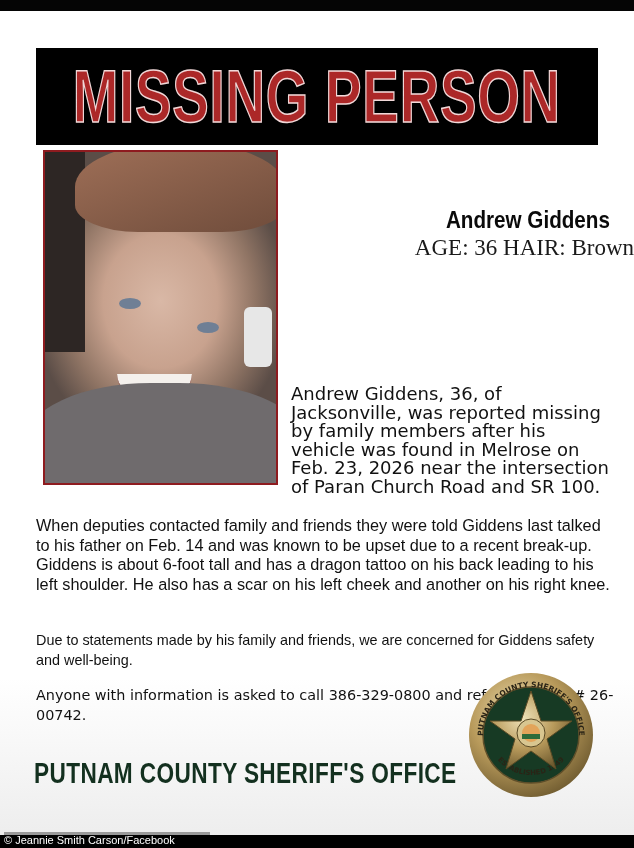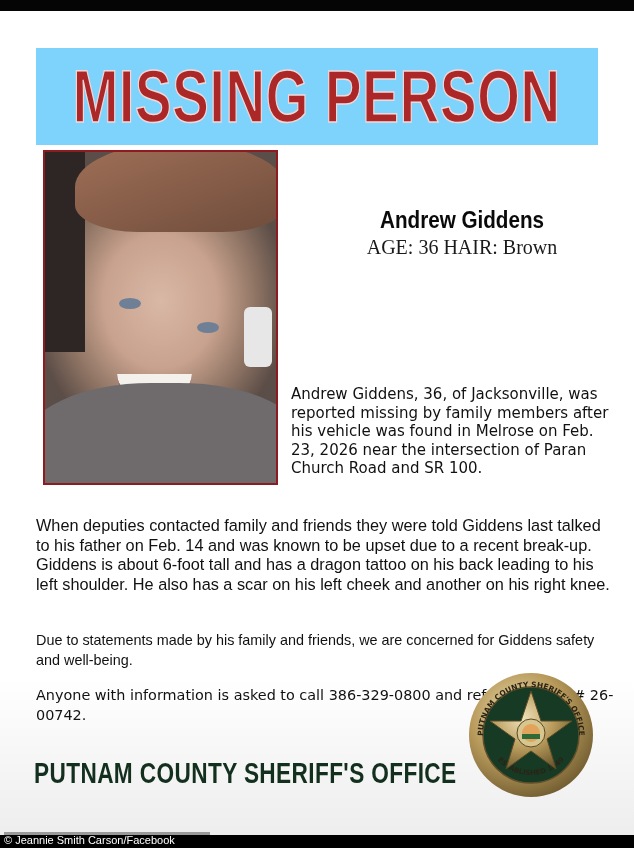--- a/index.html
+++ b/index.html
@@ -4,21 +4,21 @@
 <style>
   html, body { margin: 0; padding: 0; }
   body {
     width: 634px; height: 848px; position: relative; overflow: hidden;
     background: linear-gradient(#ffffff 0%, #ffffff 80%, #ececec 100%);
     font-family: "DejaVu Sans", sans-serif;
   }
   .top-bar { position: absolute; left: 0; top: 0; width: 634px; height: 11px; background: #050505; }
   .banner {
     position: absolute; left: 36px; top: 48px; width: 562px; height: 97px;
-    background: #7dd3fc; display: flex; align-items: center; justify-content: center;
+    background: #000000; display: flex; align-items: center; justify-content: center;
   }
   .banner-title {
     font-family: "Liberation Sans", sans-serif; font-weight: bold;
     font-size: 74px; color: #ac2828; letter-spacing: 1px;
     transform: scaleX(0.74); white-space: nowrap;
     -webkit-text-stroke: 1.5px #f1d8d8; line-height: 1;
   }
   .photo-frame {
     position: absolute; left: 43px; top: 150px; width: 231px; height: 331px;
     border: 2px solid #8e1b1f; overflow: hidden;
@@ -29,29 +29,29 @@
     background: linear-gradient(160deg, #a07058, #6f4c3b);
   }
   .photo-shirt {
     position: absolute; left: -20px; bottom: -30px; width: 280px; height: 130px; border-radius: 45% 45% 0 0;
     background: #6f6b6d;
   }
   .photo-bg-left { position: absolute; left: 0; top: 0; width: 40px; height: 200px; background: #2d2624; }
   .photo-headphone { position: absolute; right: 4px; top: 155px; width: 28px; height: 60px; background: #e7e7e7; border-radius: 6px; }
   .eye { position: absolute; width: 22px; height: 11px; border-radius: 50%; background: #6f7f95; }
   .smile { position: absolute; left: 72px; top: 222px; width: 75px; height: 22px; border-radius: 0 0 40px 40px; background: #f4f0ec; border-bottom: 3px solid #7a3a35; }
-  .person-block { position: absolute; left: 290px; top: 205px; width: 344px; text-align: center; }
+  .person-block { position: absolute; left: 290px; top: 205px; width: 344px; text-align: right; }
   .person-name {
     font-family: "Liberation Sans", sans-serif; font-weight: bold; font-size: 24px; color: #0a0a0a;
     transform: scaleX(0.86); line-height: 30px;
   }
-  .person-line { font-family: "Liberation Serif", serif; font-size: 20px; color: #1a1a1a; line-height: 25px; }
+  .person-line { font-family: "Liberation Serif", serif; font-size: 23px; color: #1a1a1a; line-height: 25px; }
   .intro {
     position: absolute; left: 291px; top: 385px; width: 320px;
-    font-size: 15px; line-height: 18.6px; color: #111;
+    font-size: 18px; line-height: 18.6px; color: #111;
   }
   .para {
     position: absolute; left: 36px; width: 580px;
     font-family: "Liberation Sans", sans-serif; font-size: 16.3px; line-height: 19.5px; color: #111;
   }
   .para.p1 { top: 516px; }
   .para.p2 { top: 631px; font-family: Liberation Sans, sans-serif; font-size: 14.4px; }
   .para.p3 { top: 686px; font-family: "DejaVu Sans", sans-serif; font-size: 14.4px; }
   .agency {
     position: absolute; left: 34px; top: 757px; font-family: "Liberation Sans", sans-serif;

